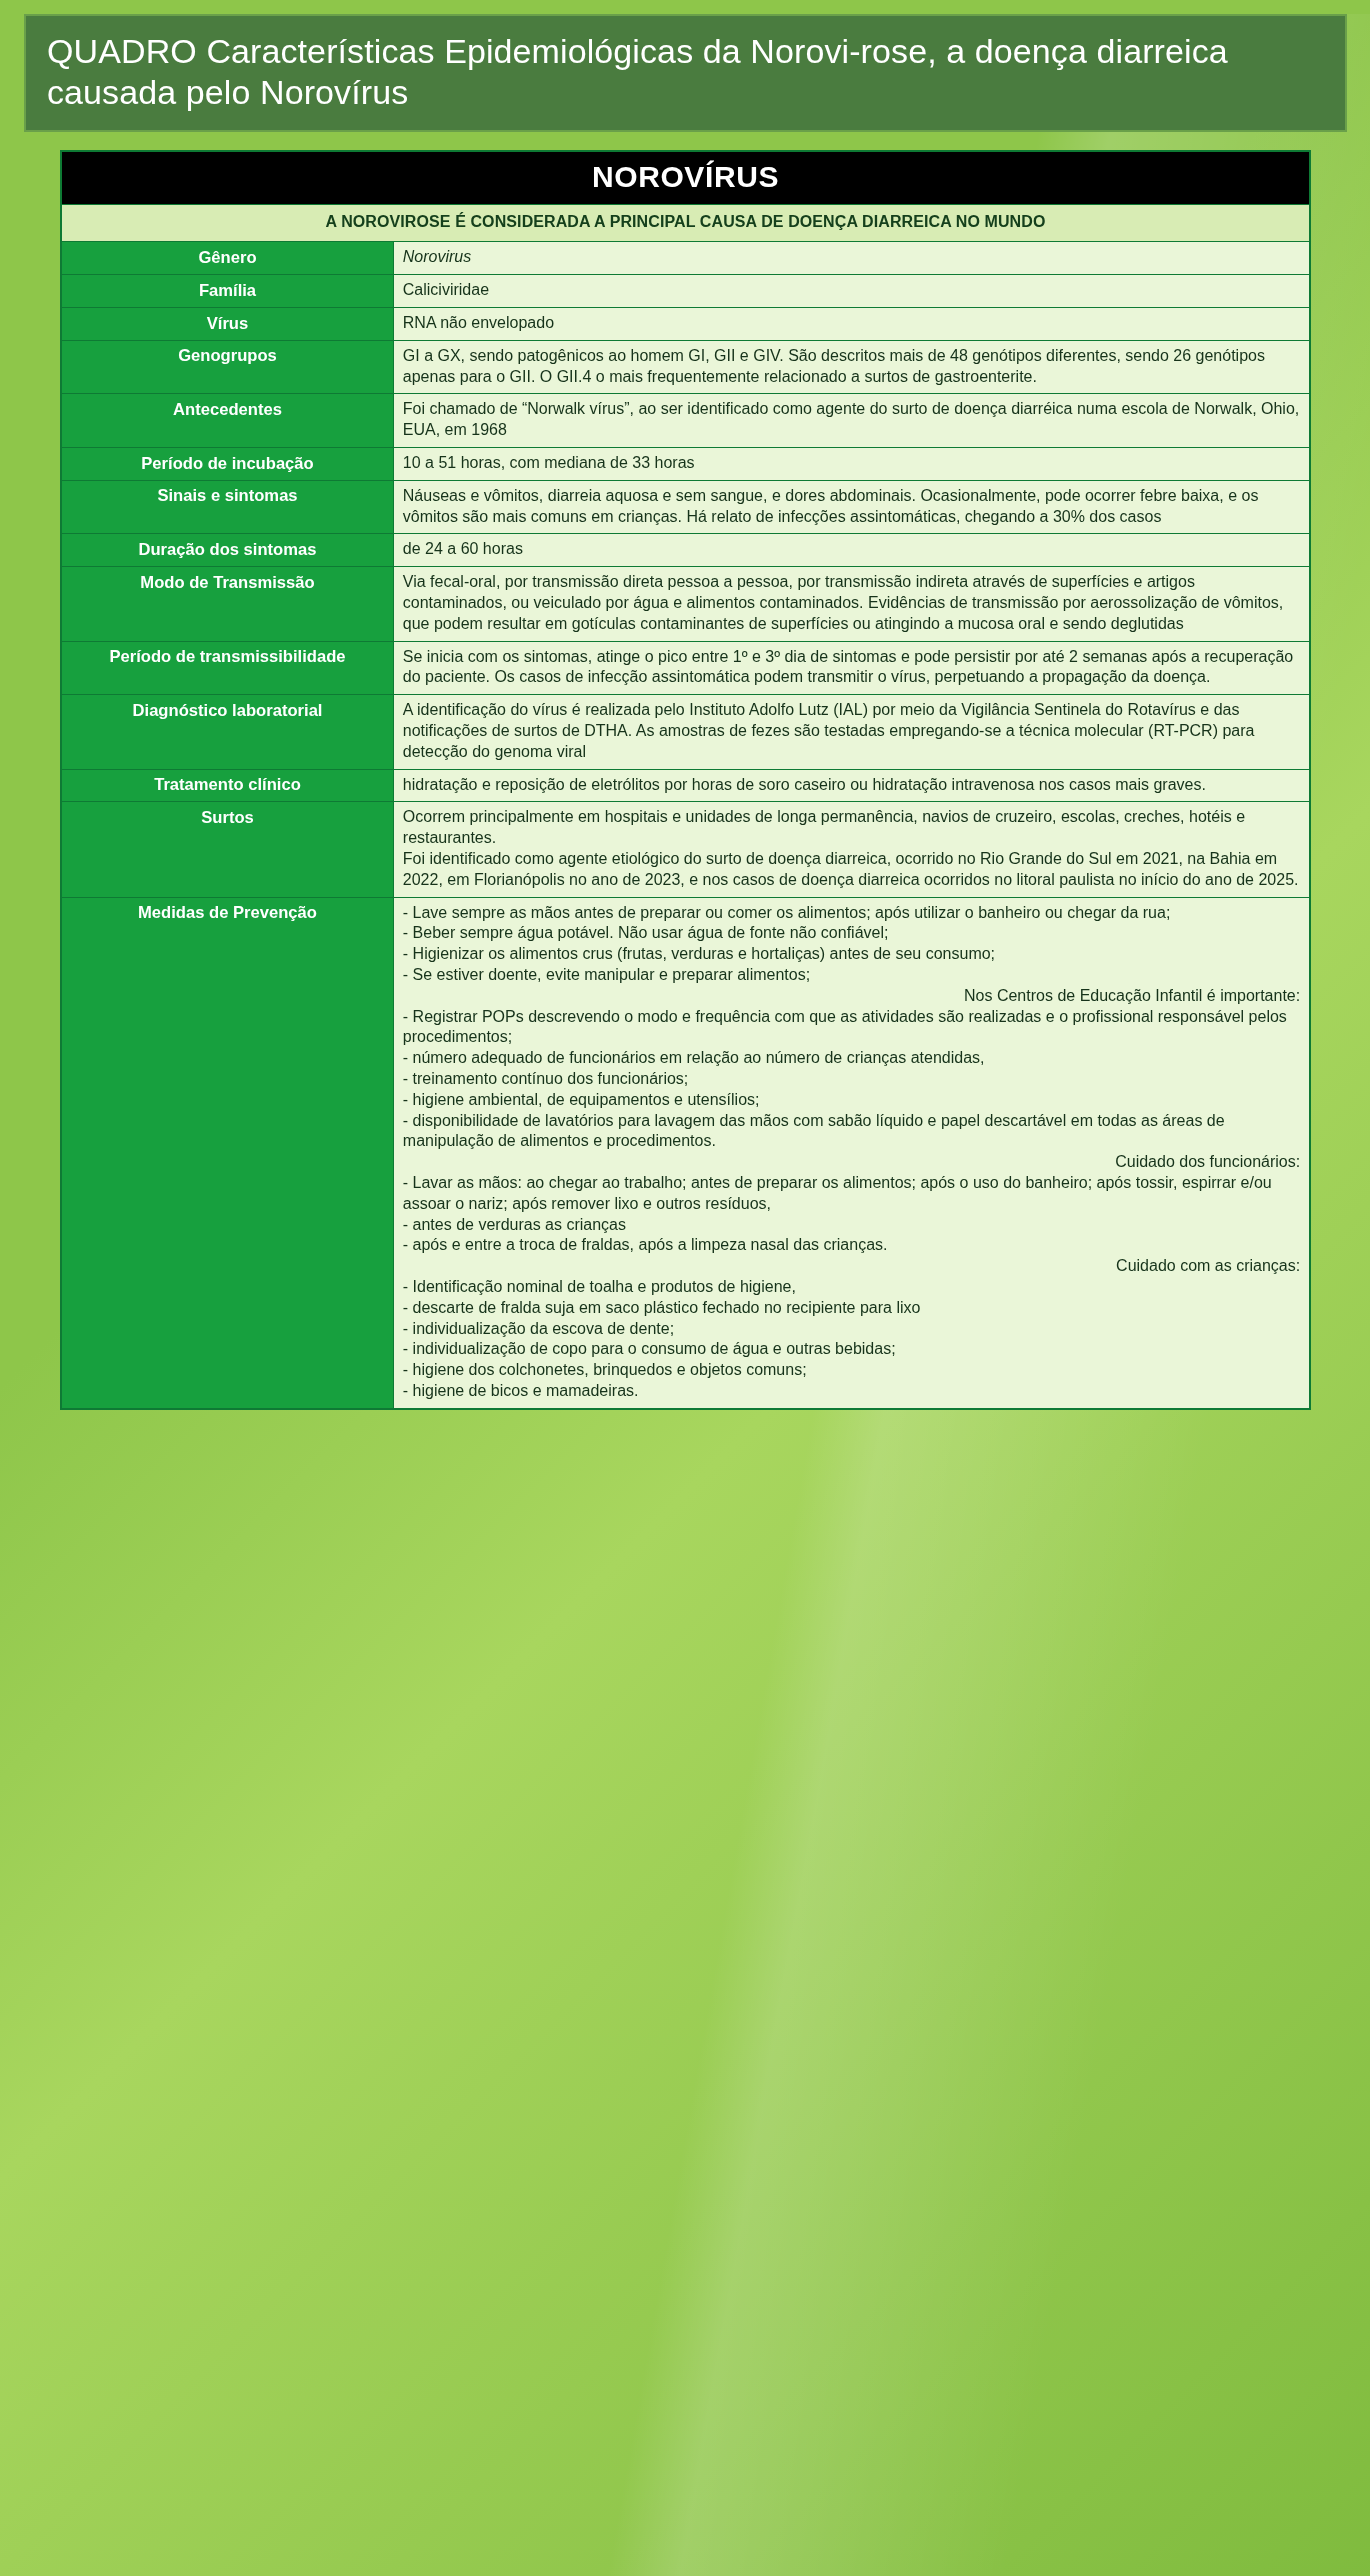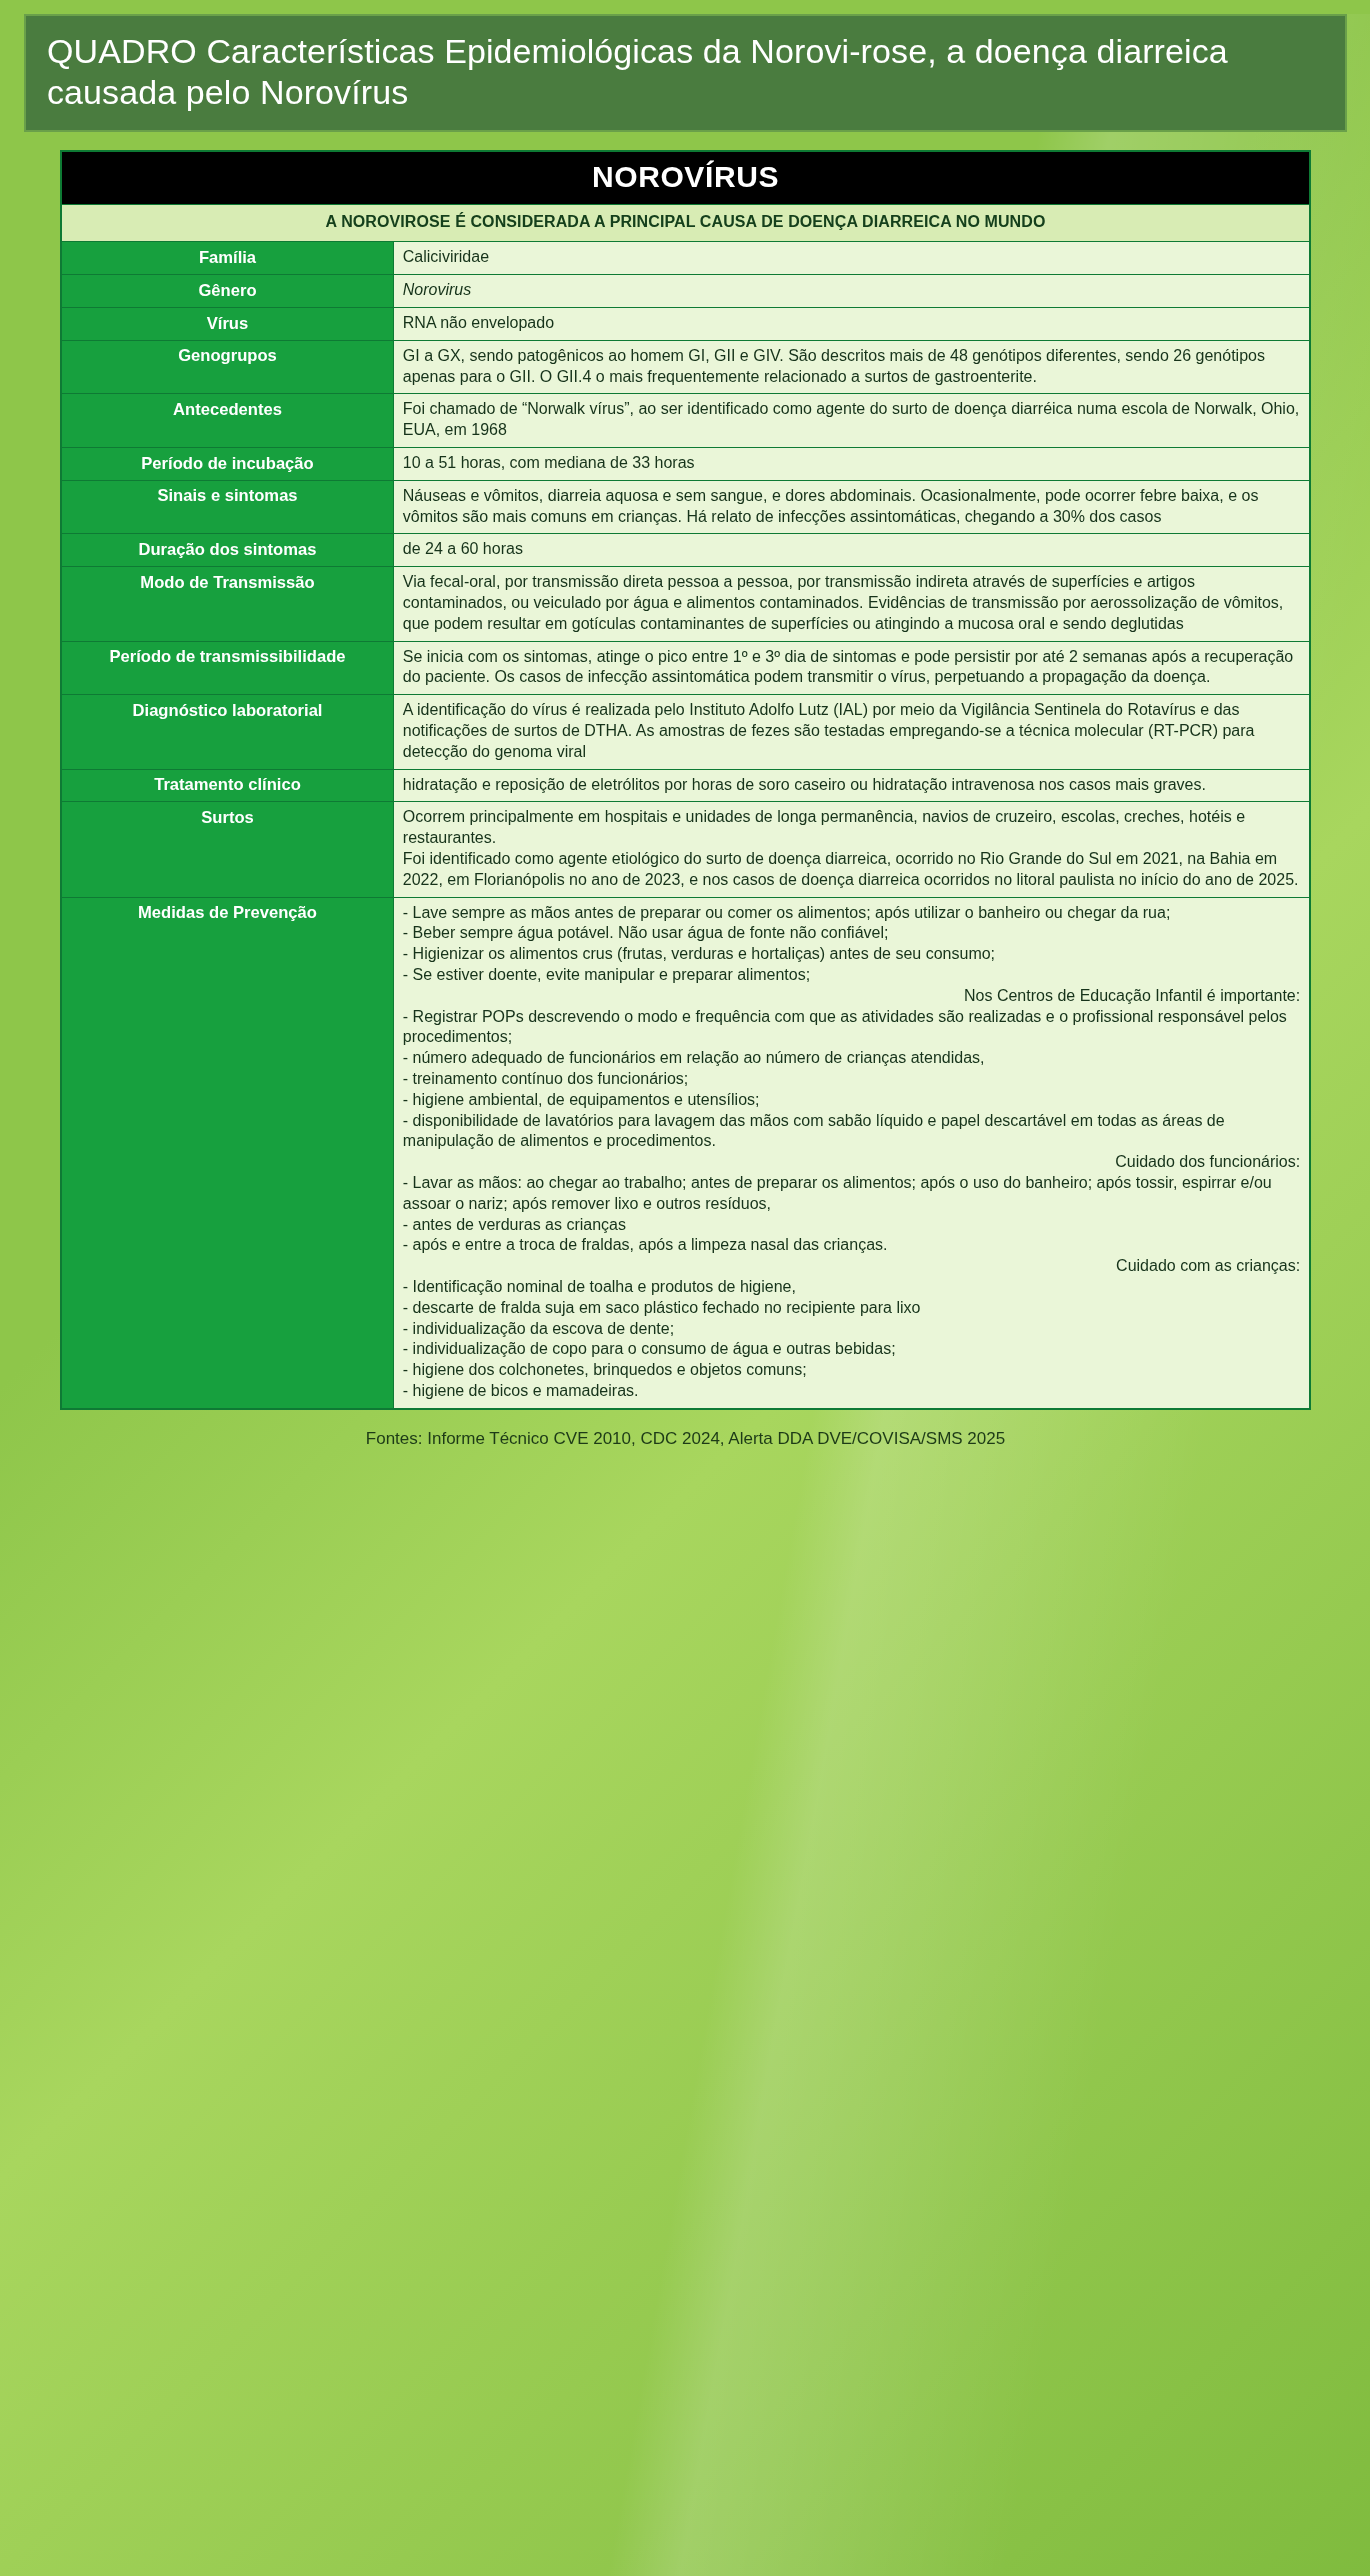--- a/index.html
+++ b/index.html
@@ -130,29 +130,29 @@
         <col>
       </colgroup>
       <tbody id="table-body">
         <tr>
           <td class="hdr-main" colspan="2">NOROVÍRUS</td>
         </tr>
         <tr>
           <td class="hdr-sub" colspan="2">A NOROVIROSE É CONSIDERADA A PRINCIPAL CAUSA DE DOENÇA DIARREICA NO MUNDO</td>
         </tr>
       <tr>
-            <td class="lbl">Família</td>
-            <td class="val">
-              <p>Caliciviridae</p>
-            </td>
-          </tr>
-          <tr>
             <td class="lbl">Gênero</td>
             <td class="val italic">
               <p>Norovirus</p>
+            </td>
+          </tr>
+          <tr>
+            <td class="lbl">Família</td>
+            <td class="val">
+              <p>Caliciviridae</p>
             </td>
           </tr>
           <tr>
             <td class="lbl">Vírus</td>
             <td class="val">
               <p>RNA não envelopado</p>
             </td>
           </tr>
           <tr>
             <td class="lbl">Genogrupos</td>
@@ -238,15 +238,14 @@
               <p>- individualização da escova de dente;</p>
               <p>- individualização de copo para o consumo de água e outras bebidas;</p>
               <p>- higiene dos colchonetes, brinquedos e objetos comuns;</p>
               <p>- higiene de bicos e mamadeiras.</p>
             </td>
           </tr>
         </tbody>
     </table>
   </div>
 
-  <div class="footer">Fontes: Informe Técnico CVE 2010, CDC 2024, Alerta DDA DVE/COVISA/SMS 2025</div>
 </div>
 
 
 </body></html>

